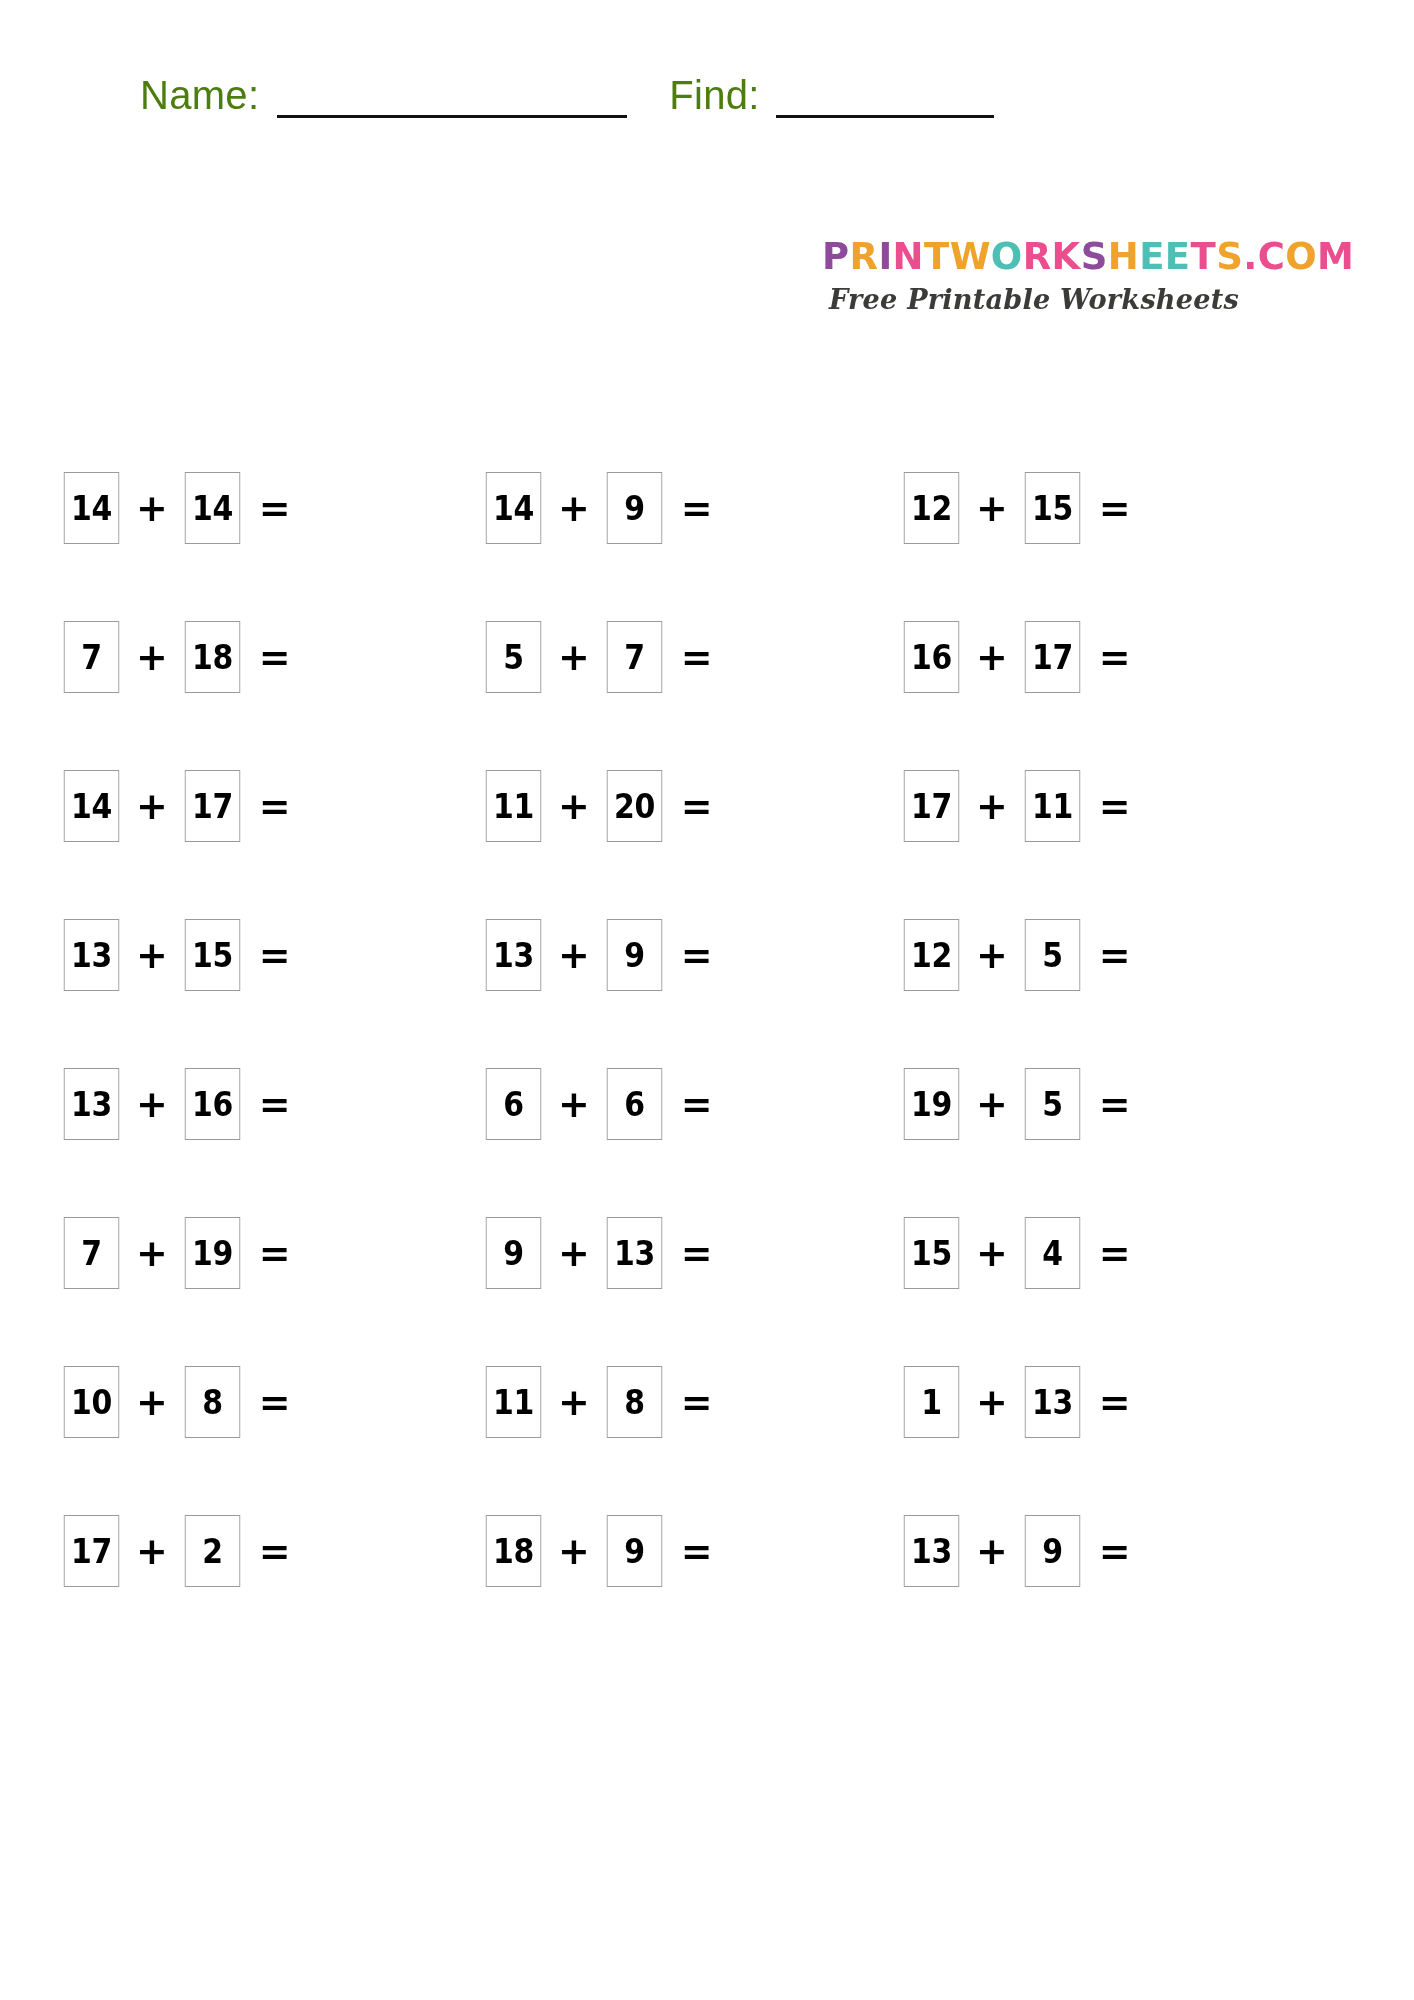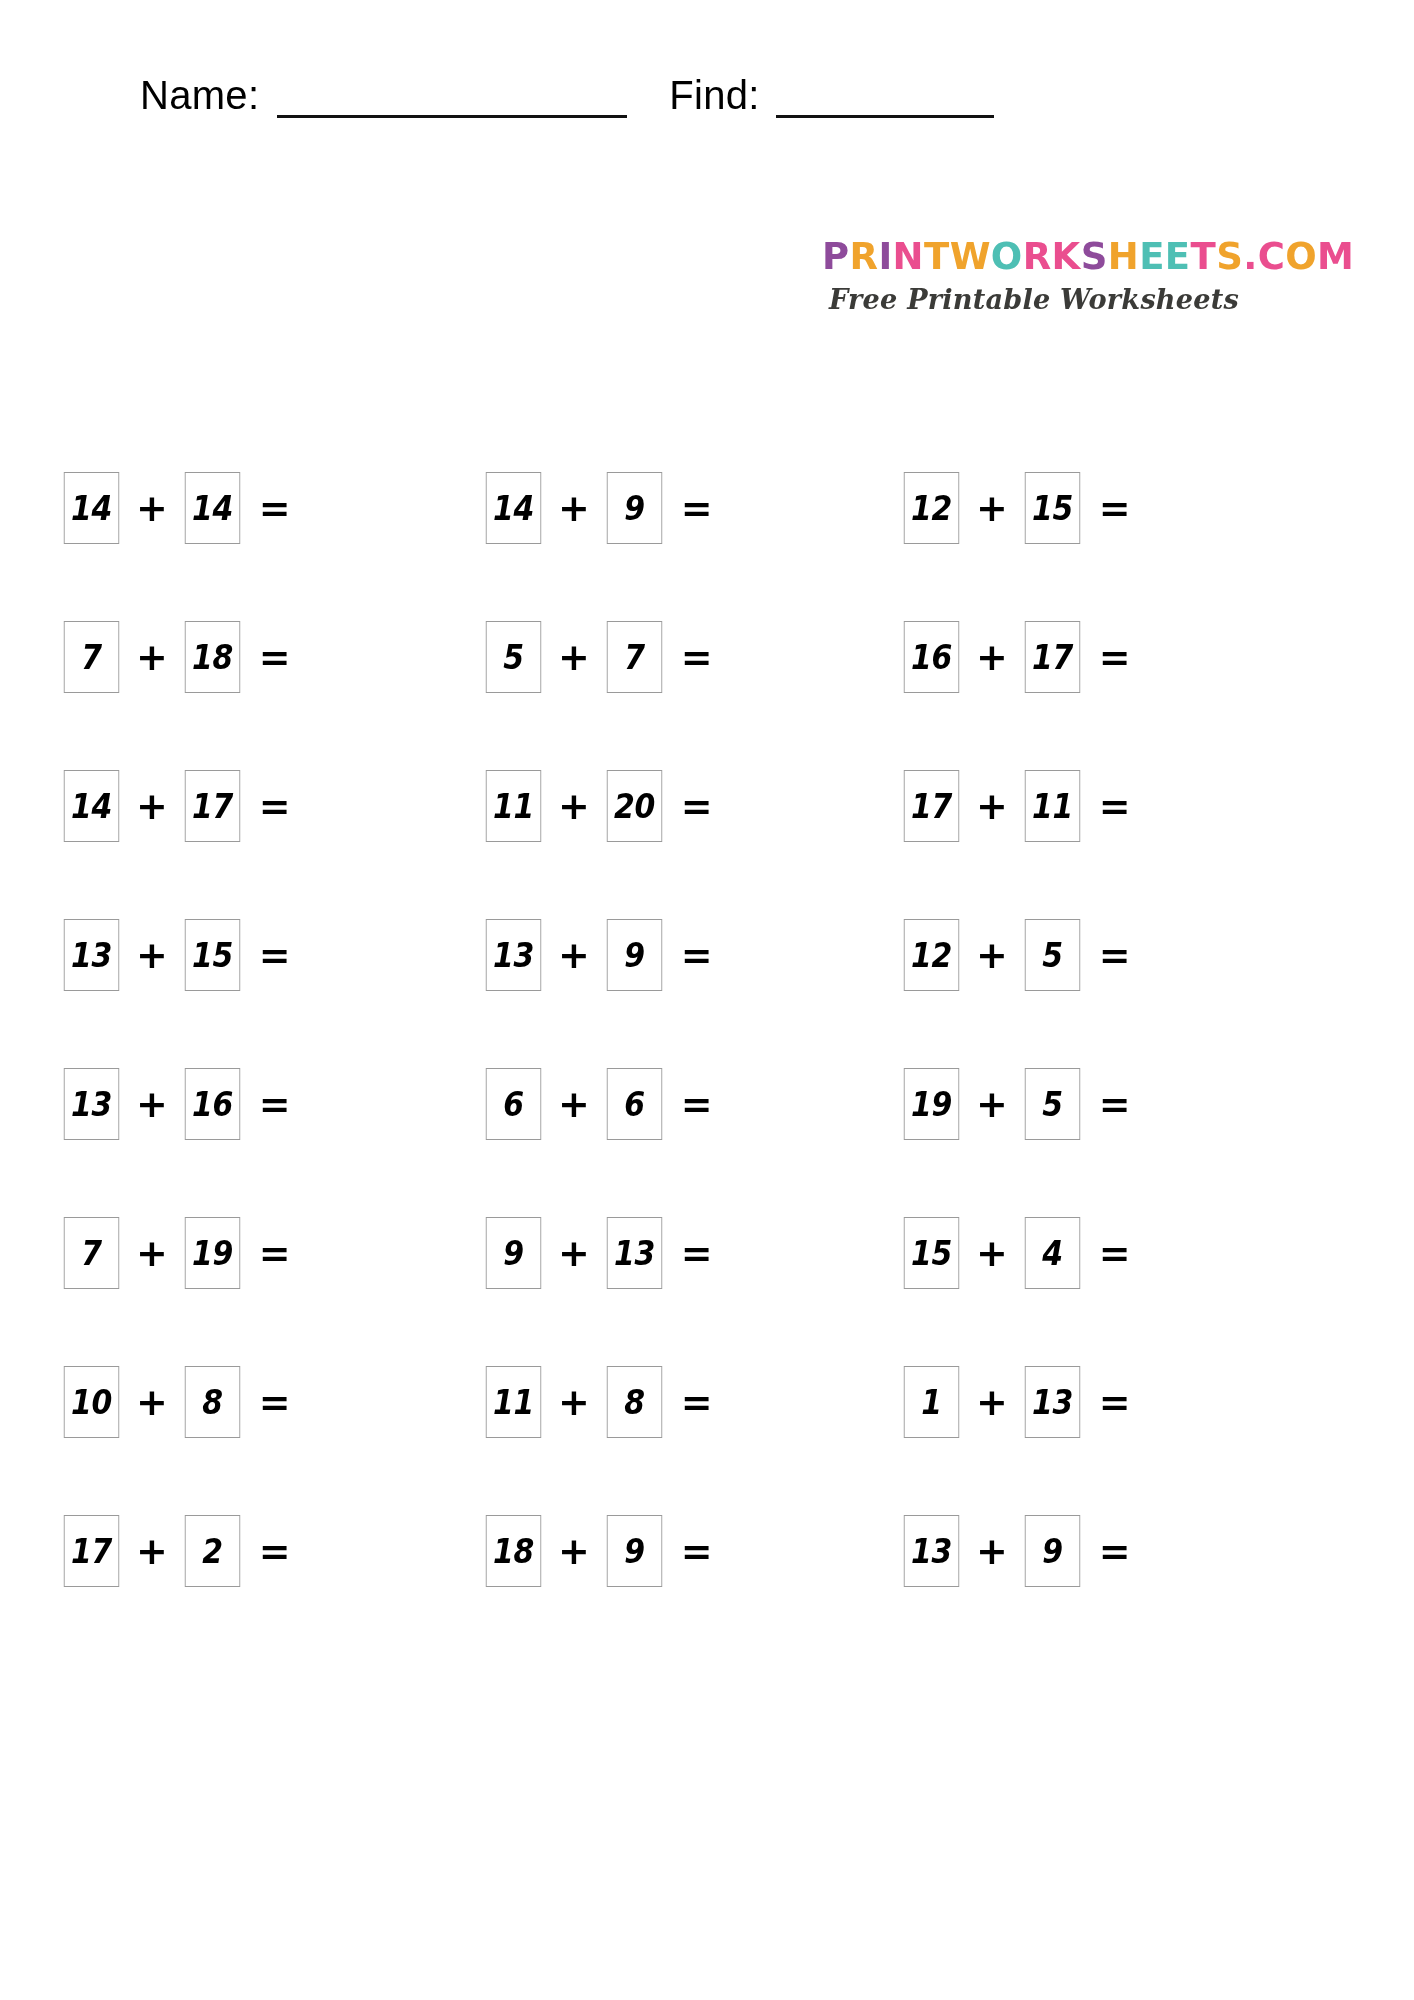--- a/index.html
+++ b/index.html
@@ -26,21 +26,21 @@
     width: 1150px;
     height: 60px;
     display: flex;
     align-items: flex-end;
   }
   .field-label {
     font-size: 40px;
     font-weight: 400;
     letter-spacing: 0.3px;
     line-height: 46px;
-    color: #000000;
+    color: #4d7c0f;
   }
   .field-rule {
     border-bottom: 3px solid #111111;
     height: 44px;
   }
   .rule-name { width: 350px; margin-left: 18px; }
   .gap-mid { width: 42px; }
   .rule-class { width: 218px; margin-left: 16px; }
 
   
@@ -97,21 +97,20 @@
     color: #3b3b38;
     transform: scaleX(0.97);
   }
 
   
   .grid {
     position: absolute;
     top: 462px;
     left: 0;
     width: 1414px;
-    font-style: italic;
   }
   .prow {
     display: flex;
     height: 149px;
   }
   .pcell {
     width: 360px;
     display: flex;
     align-items: flex-start;
     justify-content: flex-start;

